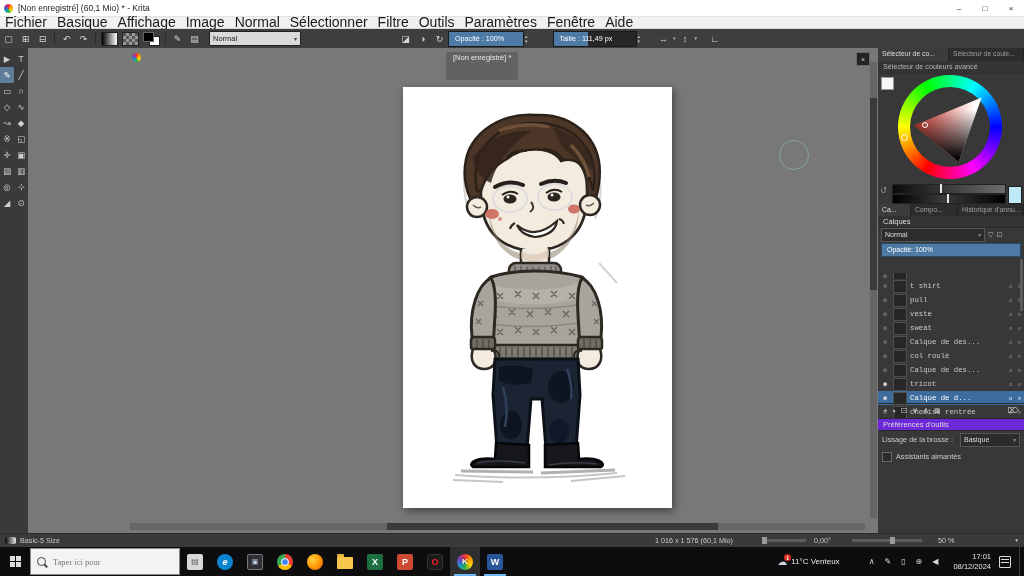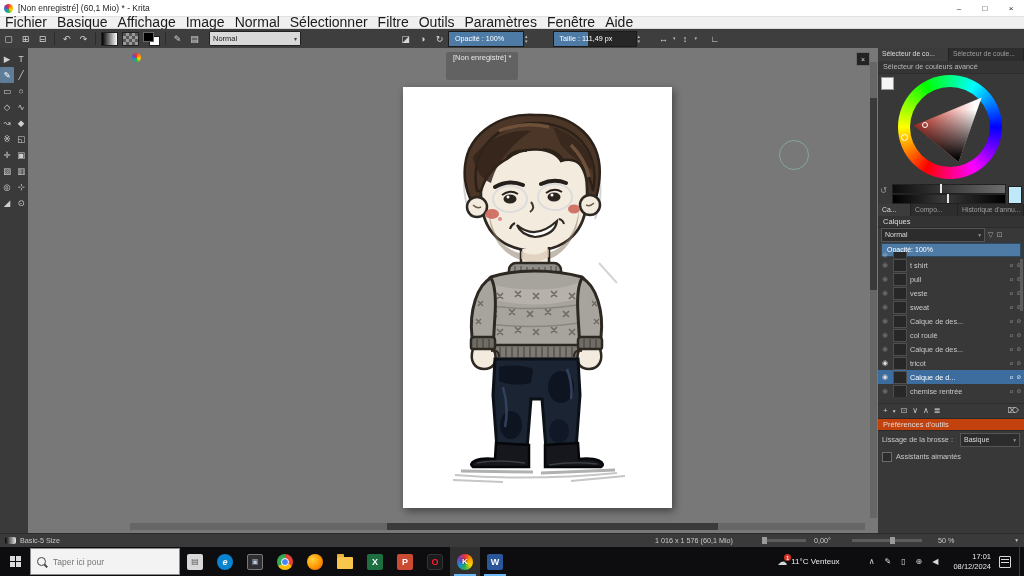--- a/index.html
+++ b/index.html
@@ -101,36 +101,36 @@
                 line-height:11px;padding-left:5px;border-bottom:1px solid #2a2a2a;}
   .blend-row{top:180px;height:13px;display:flex;align-items:center;padding:0 3px;gap:3px;}
   .rcombo{height:12px;background:#2c2c2c;border:1px solid #555;color:#ddd;font-size:7px;
           display:flex;align-items:center;padding:0 3px;gap:3px;}
   .rcombo .car{font-size:5.5px;color:#999;margin-left:auto;}
   .blend-ic{font-size:7px;color:#aaa;}
   .opacity-row{top:195px;height:12px;padding:0 3px;}
   .rslider{position:relative;height:12px;background:var(--accent,#4d7ba6);border:1px solid #2a4a66;
            font-size:7px;color:#fff;overflow:hidden;}
   .rslider .txt{line-height:12px;padding-left:5px;}
-  .layers-list{top:204px;height:145px;overflow:hidden;}
+  .layers-list{top:225px;height:145px;overflow:hidden;font-family:Liberation Mono, monospace;}
   .layer-row{display:flex;align-items:center;height:14px;padding:0 2px;gap:3px;}
   .layer-row.partial{height:6px;overflow:hidden;}
   .layer-row .eye{width:10px;text-align:center;font-size:7px;color:#ddd;}
   .layer-row .eye.dim{opacity:.3;}
   .layer-row .thumb{width:12px;height:11px;background:#272727;border:1px solid #4e4e4e;flex:none;}
   .layer-row .lname{flex:1;font-size:7.3px;color:#c9c9c9;white-space:nowrap;overflow:hidden;}
   .layer-row .badges{font-size:5.5px;color:#8f8f8f;letter-spacing:1px;white-space:nowrap;}
   .layer-row.sel{background:var(--selection,#3d6d9e);}
   .layer-row.sel .lname{color:#fff;}
   .layer-row.sel .badges{color:#dce9f5;}
   .list-scroll{position:absolute;right:1px;top:211px;width:3px;height:52px;background:#5b5b5b;}
   .layer-toolbar{top:355px;height:13px;display:flex;align-items:center;gap:5px;padding:0 5px;
                  font-size:8px;color:#c9c9c9;border-top:1px solid #2d2d2d;}
   .lt-sp{flex:1;}
-  .prefs-title{top:370px;height:11px;background:#c2410c;font-size:7.5px;color:#ddd;line-height:11px;
+  .prefs-title{top:370px;height:11px;background:#6d28d9;font-size:7.5px;color:#ddd;line-height:11px;
                padding-left:5px;border-top:1px solid #2a2a2a;border-bottom:1px solid #2a2a2a;}
   .smooth-row{top:384px;height:15px;display:flex;align-items:center;padding:0 4px;gap:4px;
               font-size:7.3px;color:#c9c9c9;}
   .assist-row{top:402px;height:13px;display:flex;align-items:center;padding:0 4px;gap:4px;
               font-size:7.3px;color:#c9c9c9;}
   .checkbox{width:8px;height:8px;background:#2c2c2c;border:1px solid #6a6a6a;flex:none;}
   
   .statusbar{position:absolute;left:0;right:0;bottom:29px;height:13px;background:#3a3a3a;
              color:#c9c9c9;font-size:7.2px;border-top:1px solid #2c2c2c;}
   .sb{position:absolute;top:0;line-height:13px;white-space:nowrap;}
@@ -143,21 +143,21 @@
            display:flex;align-items:center;color:#e8e8e8;}
   .start{width:30px;height:29px;display:flex;align-items:center;justify-content:center;}
   .winlogo{width:11px;height:11px;display:grid;grid-template-columns:1fr 1fr;grid-template-rows:1fr 1fr;gap:1px;}
   .winlogo span{background:#dcdcdc;}
   .searchbox{width:150px;height:27px;background:#f3f3f3;border:1px solid #8a8a8a;display:flex;
              align-items:center;gap:5px;padding:0 6px;box-sizing:border-box;}
   .mag{width:7px;height:7px;border:1.5px solid #444;border-radius:50%;position:relative;flex:none;}
   .mag::after{content:"";position:absolute;width:4px;height:1.5px;background:#444;
               transform:rotate(45deg);right:-3px;bottom:-1px;}
   .searchbox input{border:none;background:transparent;font-size:8.5px;color:#333;width:100%;
-                   outline:none;font-family:Liberation Sans, sans-serif;}
+                   outline:none;font-family:Liberation Serif, serif;}
   .appslot{width:30px;height:29px;display:flex;align-items:center;justify-content:center;position:relative;}
   .appslot.active{background:rgba(255,255,255,.14);}
   .appslot.open::after{content:"";position:absolute;left:4px;right:4px;bottom:0;height:2px;
                        background:var(--underline,#6cb8f6);}
   .ai{width:16px;height:16px;display:flex;align-items:center;justify-content:center;
       font-size:9px;font-weight:bold;color:#fff;box-sizing:border-box;}
   .ai-note{background:#d8d8d8;color:#555;border-radius:2px;font-size:8px;}
   .ai-edge{background:#0a84d0;border-radius:50%;font-style:italic;}
   .ai-photos{background:#2f2f33;border:1px solid #777;border-radius:2px;color:#bcd;font-size:7px;}
   .ai-chrome{border-radius:50%;background:conic-gradient(#ea4335 0 33%,#fbbc05 0 66%,#34a853 0 100%);position:relative;}

